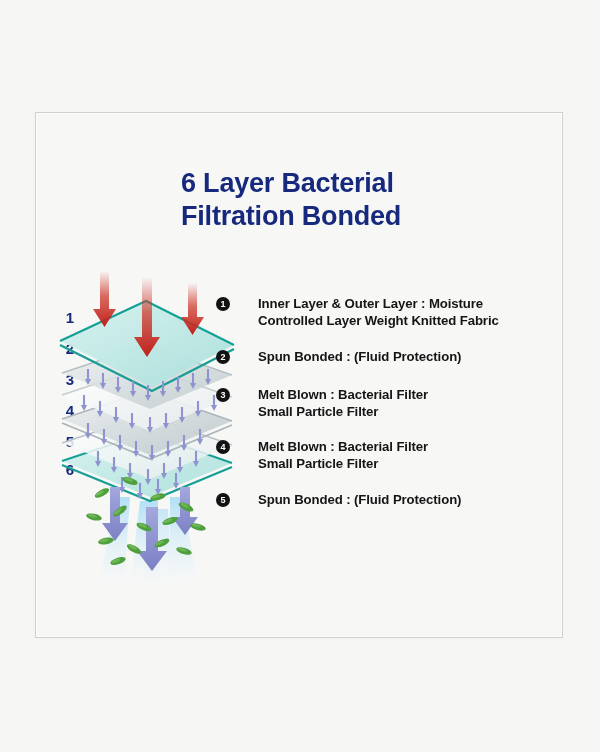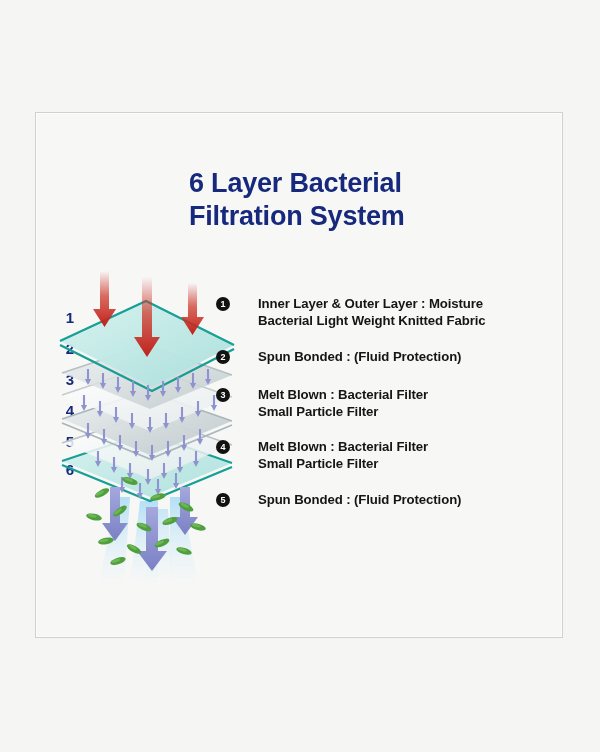--- a/index.html
+++ b/index.html
@@ -18,21 +18,21 @@
     width:528px;height:526px;
     background:#f7f7f6;
     border:1px solid #d0d0d0;
     box-sizing:border-box;
     box-shadow:0 0 0 1px rgba(255,255,255,.6) inset;
   }
 
   
   .title{
     position:absolute;
-    left:153px;top:54px;
+    left:145px;top:54px;
     width:340px;
     color:#16297d;
     font-size:27px;
     font-weight:bold;
     line-height:1.24;
     letter-spacing:-0.2px;
   }
   .title span{display:block;}
 
   
@@ -96,21 +96,21 @@
 </style>
 </head>
 <body>
 
 <div id="stage">
 
   <div class="card">
 
     <div class="title">
       <span>6 Layer Bacterial</span>
-      <span>Filtration System</span>
+      <span>Filtration Bonded</span>
     </div>
 
     <div class="numcol">
       <div class="n" style="top:0px">1</div>
       <div class="n" style="top:31px">2</div>
       <div class="n" style="top:62px">3</div>
       <div class="n" style="top:93px">4</div>
       <div class="n" style="top:124px">5</div>
       <div class="n" style="top:152px">6</div>
     </div>
@@ -269,21 +269,21 @@
         </g>
       </svg>
     </div>
 
     <div class="list">
 
       <div class="item" style="top:0px">
         <div class="bullet">1</div>
         <div class="itext">
           <span>Inner Layer &amp; Outer Layer : Moisture</span>
-          <span class="l2">Bacterial Light Weight Knitted Fabric</span>
+          <span class="l2">Controlled Layer Weight Knitted Fabric</span>
         </div>
       </div>
 
       <div class="item" style="top:53px">
         <div class="bullet">2</div>
         <div class="itext">
           <span>Spun Bonded : (Fluid Protection)</span>
         </div>
       </div>
 

